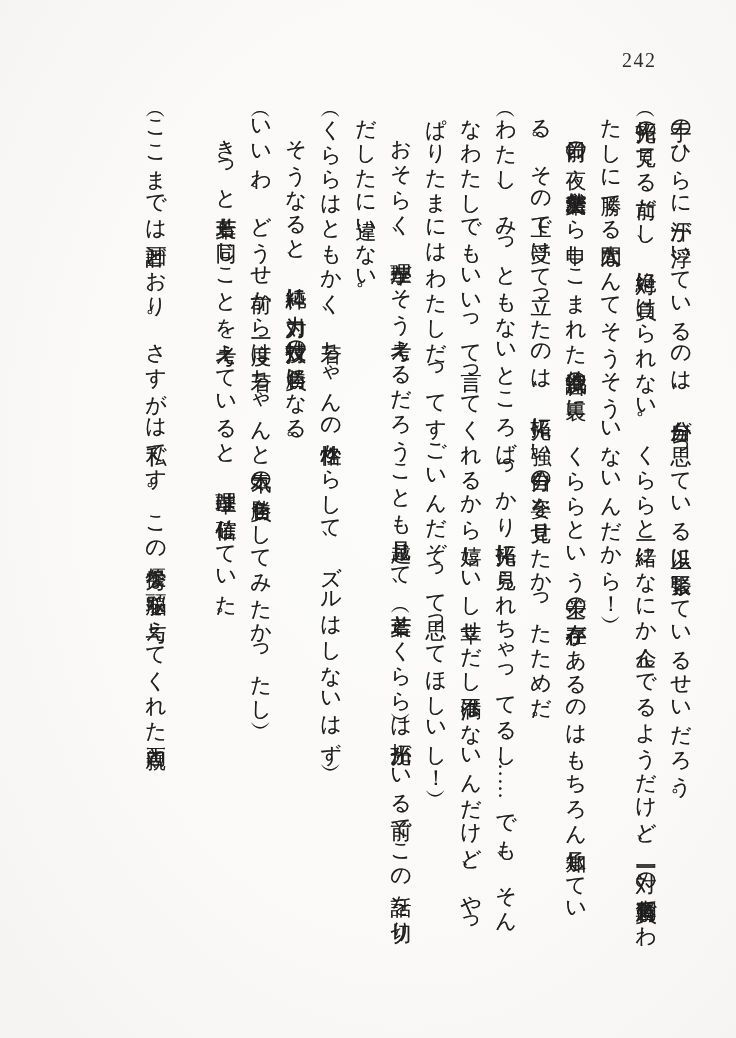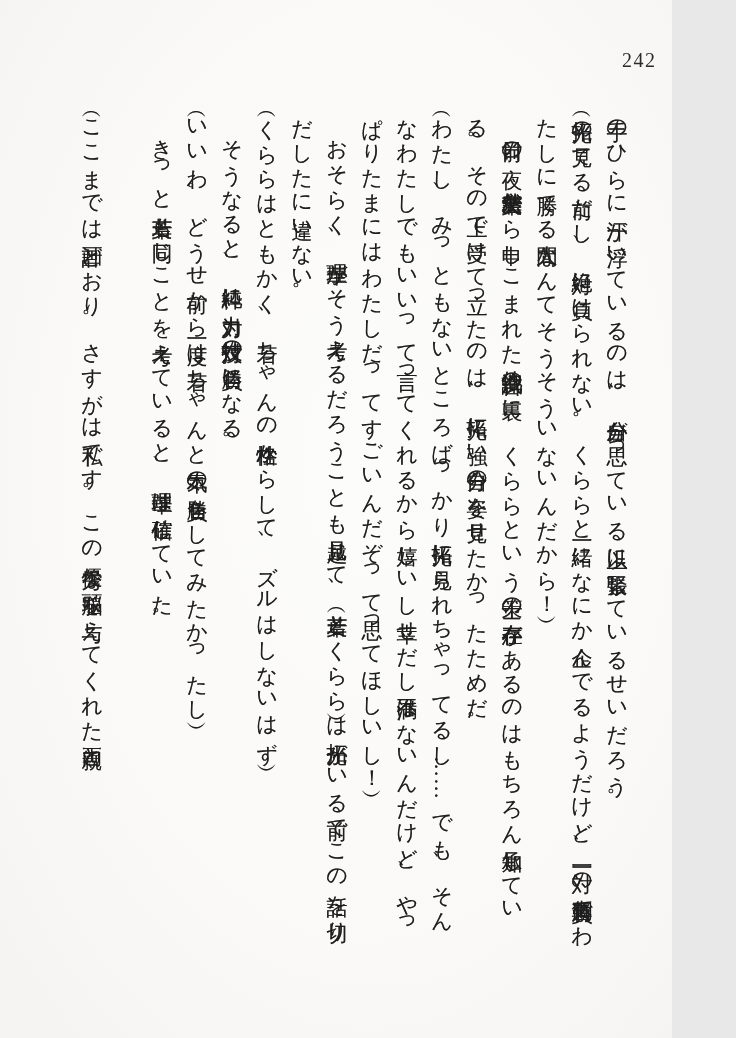--- a/index.html
+++ b/index.html
@@ -2,21 +2,21 @@
 <html lang="ja"><head>
 <meta charset="utf-8">
 <style>
   html, body {
     margin: 0;
     padding: 0;
     background: #e8e8e8;
   }
   .page {
     position: relative;
-    width: 672px;
+    width: 736px;
     height: 1038px;
     background: #faf9f7;
     background-image: radial-gradient(ellipse at 55% 45%, #fcfcfb 0%, #faf9f7 60%, #f4f3f1 100%);
     overflow: hidden;
     font-family: "Liberation Serif", "DejaVu Serif", serif;
   }
   .page-number {
     position: absolute;
     top: 49px;
     left: 622px;

